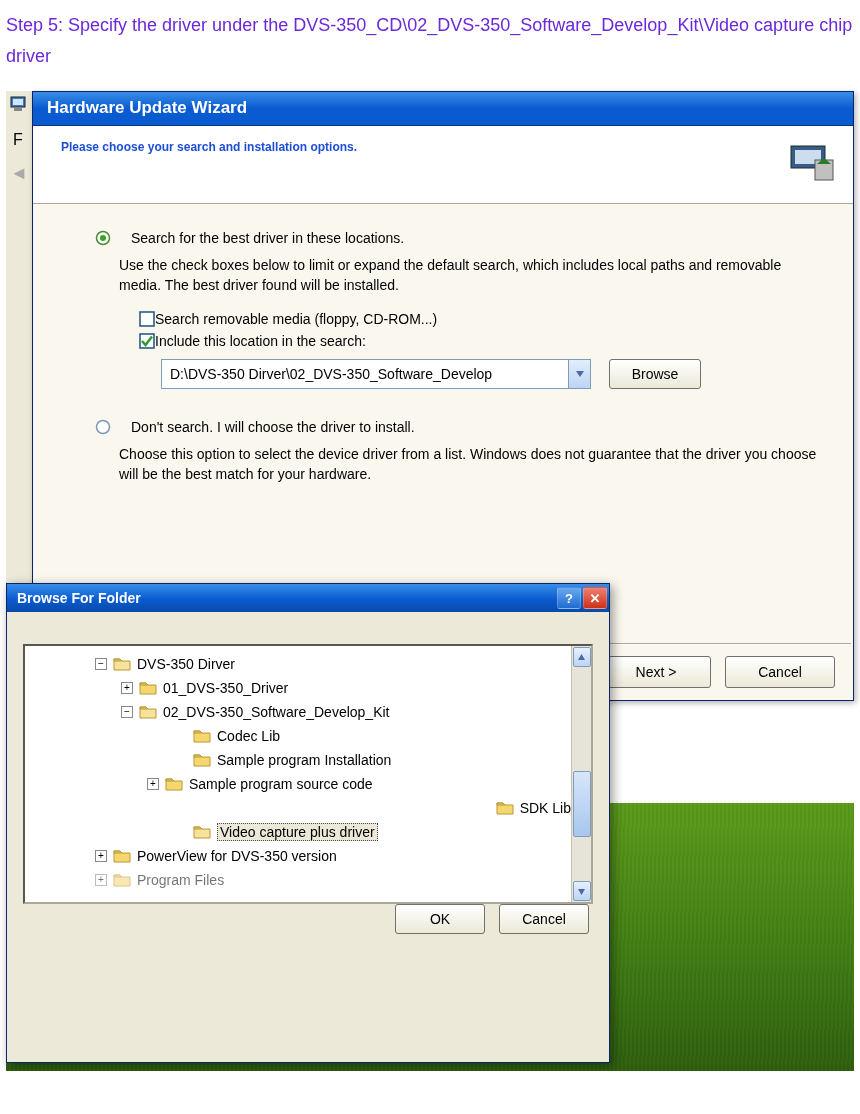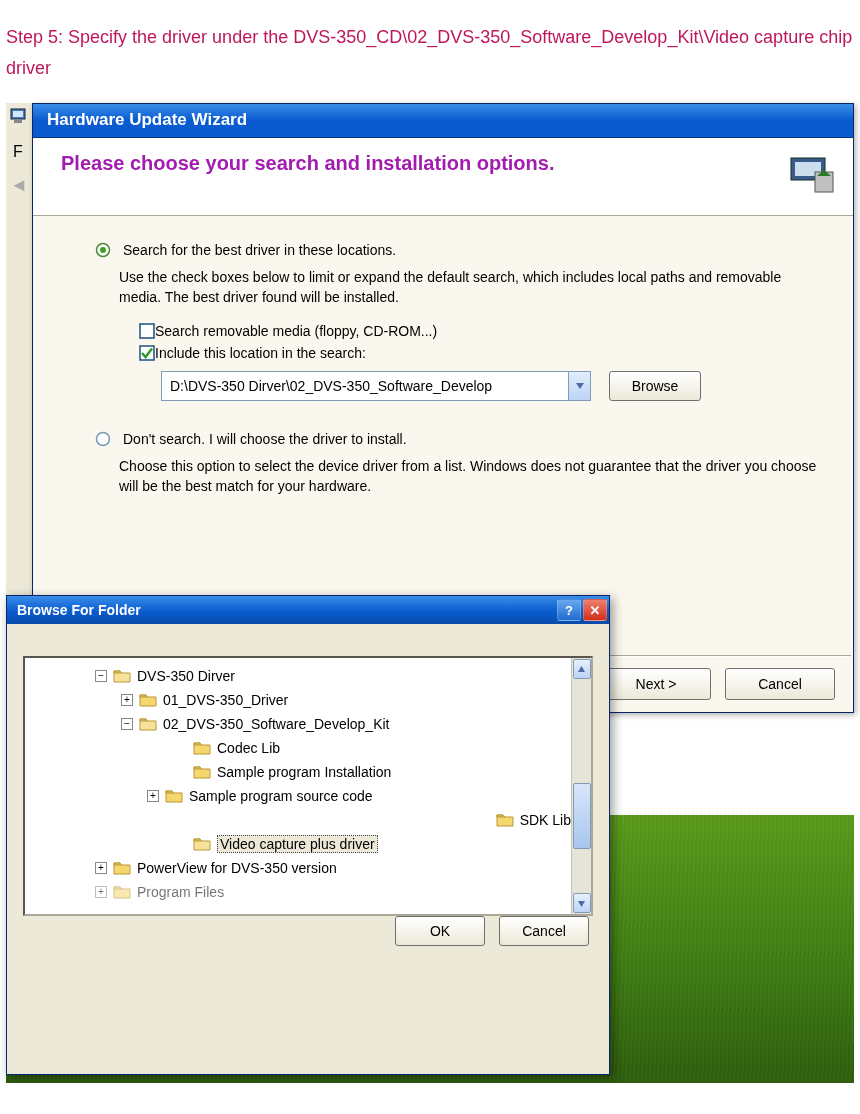--- a/index.html
+++ b/index.html
@@ -4,22 +4,22 @@
 <style>
   * { box-sizing: border-box; }
   body {
     margin: 0;
     font-family: Arial, sans-serif;
     background: #fff;
     width: 860px;
   }
   .page-text {
     font-size: 18px;
-    color: #be185d;
-    padding: 22px 6px 20px 6px;
+    color: #6d28d9;
+    padding: 10px 6px 20px 6px;
     line-height: 1.7;
   }
   .screenshot-area {
     position: relative;
     width: 848px;
     height: 980px;
     margin-left: 6px;
     background: #fff;
   }
   .bg-window {
@@ -73,33 +73,33 @@
   .wizard-header {
     position: relative;
     height: 78px;
     background: #fff;
     border-bottom: 1px solid #aca899;
     padding: 14px 18px 0 28px;
   }
   .wizard-header .title {
     font-family: Tahoma, Arial, sans-serif;
     font-weight: bold;
-    font-size: 20px;
-    color: #a21caf;
+    font-size: 12px;
+    color: #1d4ed8;
   }
   .wizard-header .hdr-icon {
     position:absolute; right:16px; top:10px;
   }
   .wizard-body {
     padding: 18px 30px 10px 62px;
     font-family: Tahoma, Arial, sans-serif;
     font-size: 14px;
     color: #000;
   }
-  .radio-row { display:flex; align-items:center; gap:12px; margin:8px 0 10px 0;}
+  .radio-row { display:flex; align-items:center; gap:20px; margin:8px 0 10px 0;}
   .radio-svg { width:16px; height:16px; flex:0 0 auto;}
   .desc { margin: 6px 0 16px 24px; line-height:1.4;}
   .chk-row { display:flex; align-items:center; margin: 6px 0 6px 44px;}
   .chk-svg{width:16px;height:16px;flex:0 0 auto;}
   .combo-row { display:flex; align-items:center; gap:18px; margin:10px 0 30px 66px;}
   .combo {
     display:flex; align-items:center;
     width:430px; height:30px;
     background:#fff; border:1px solid #7f9db9;
   }

